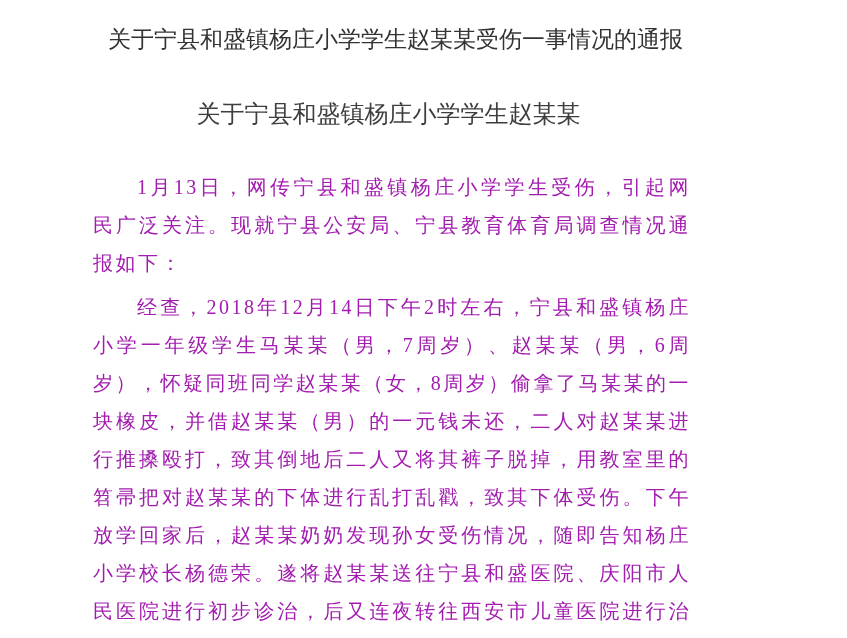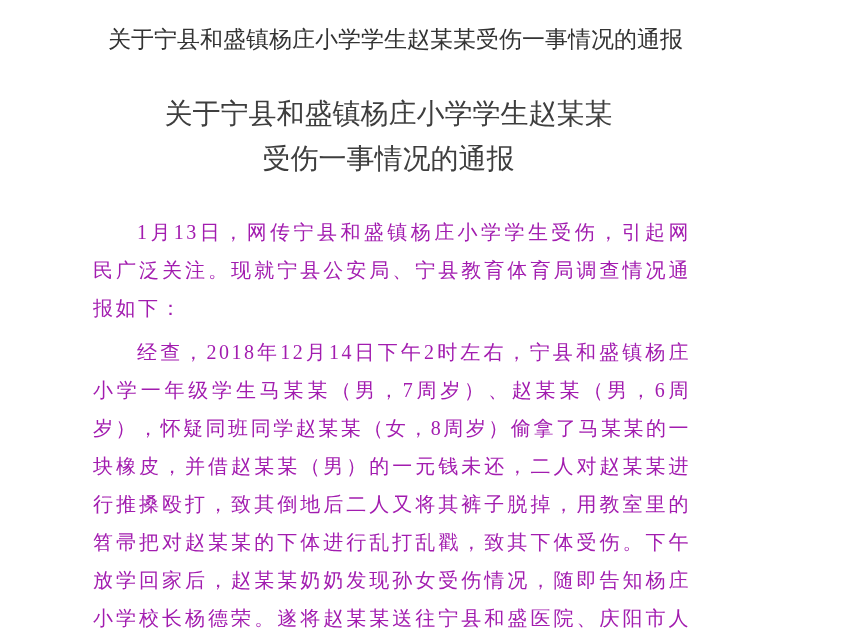--- a/index.html
+++ b/index.html
@@ -39,21 +39,21 @@
     margin-right: 12px;
     cursor: pointer;
   }
   .publish-date {
     color: #b2b2b2;
   }
   .doc-heading {
     margin: 36px 0 0 0;
     font-family: "Liberation Sans", sans-serif;
     font-weight: 400;
-    font-size: 28px;
+    font-size: 24px;
     line-height: 45px;
     text-align: center;
     color: #3e3e3e;
   }
   .content {
     margin-top: 32px;
     padding: 0 74px 0 93px;
   }
   .content p {
     margin: 0 12px 6px 0;
@@ -70,21 +70,20 @@
 <body>
 
 <div class="page">
 
   <div class="header">
     <h1 class="article-title">关于宁县和盛镇杨庄小学学生赵某某受伤一事情况的通报</h1>
   </div>
 
   <h2 class="doc-heading">
     <span>关于宁县和盛镇杨庄小学学生赵某某</span><br>
-    <span>受伤一事情况的通报</span>
   </h2>
 
   <div class="content">
     <p>1月13日，网传宁县和盛镇杨庄小学学生受伤，引起网民广泛关注。现就宁县公安局、宁县教育体育局调查情况通报如下：</p>
     <p>经查，2018年12月14日下午2时左右，宁县和盛镇杨庄小学一年级学生马某某（男，7周岁）、赵某某（男，6周岁），怀疑同班同学赵某某（女，8周岁）偷拿了马某某的一块橡皮，并借赵某某（男）的一元钱未还，二人对赵某某进行推搡殴打，致其倒地后二人又将其裤子脱掉，用教室里的笤帚把对赵某某的下体进行乱打乱戳，致其下体受伤。下午放学回家后，赵某某奶奶发现孙女受伤情况，随即告知杨庄小学校长杨德荣。遂将赵某某送往宁县和盛医院、庆阳市人民医院进行初步诊治，后又连夜转往西安市儿童医院进行治疗，诊断为阴道壁损伤，于19日出院</p>
   </div>
 
 </div>
 
 </body></html>

